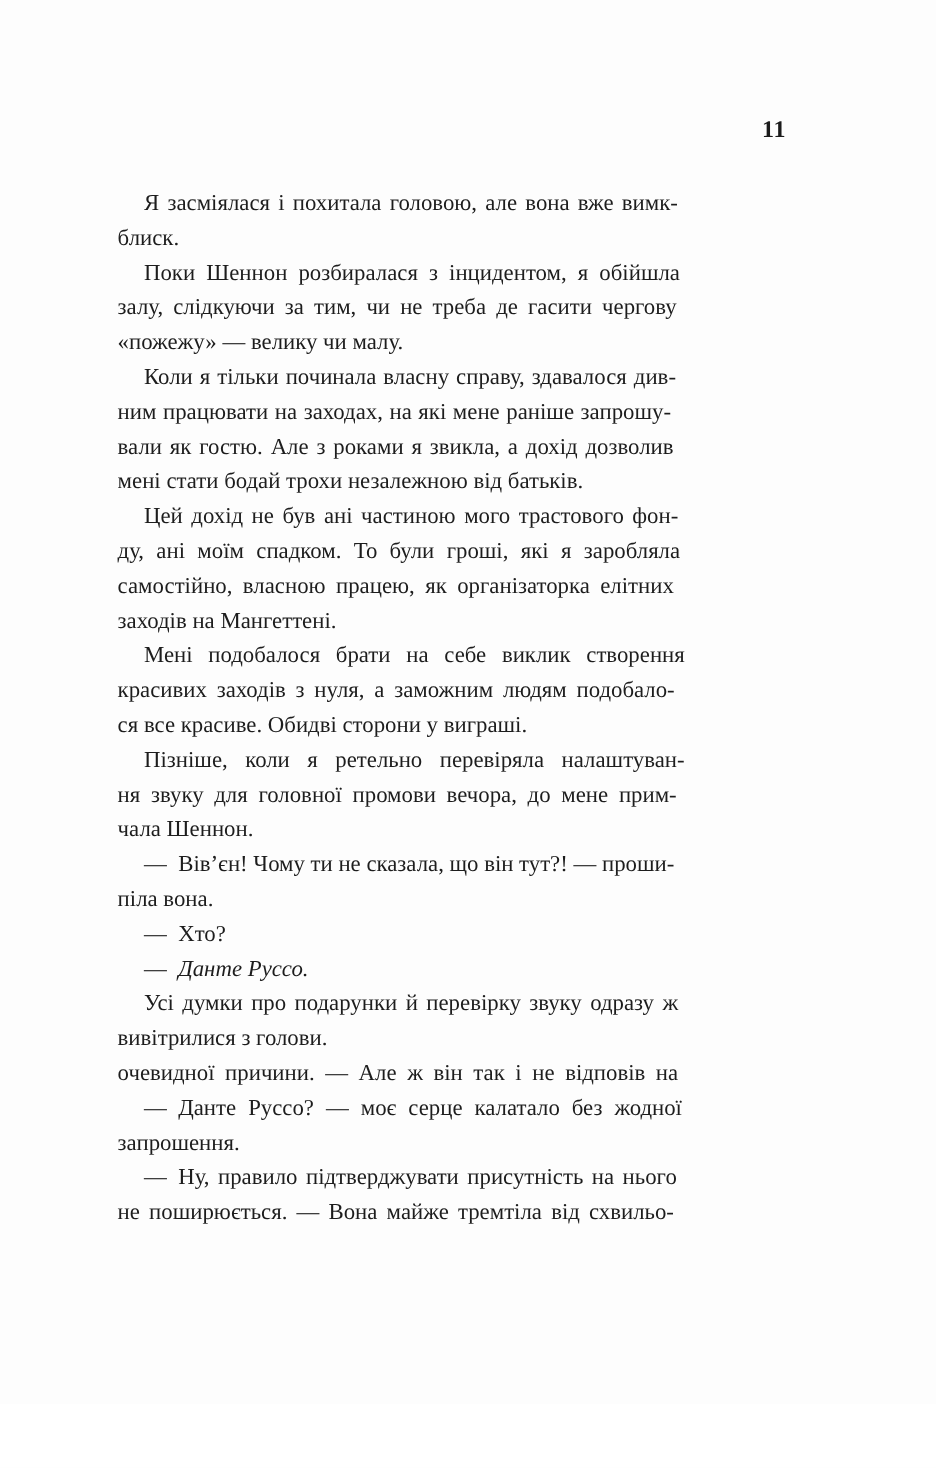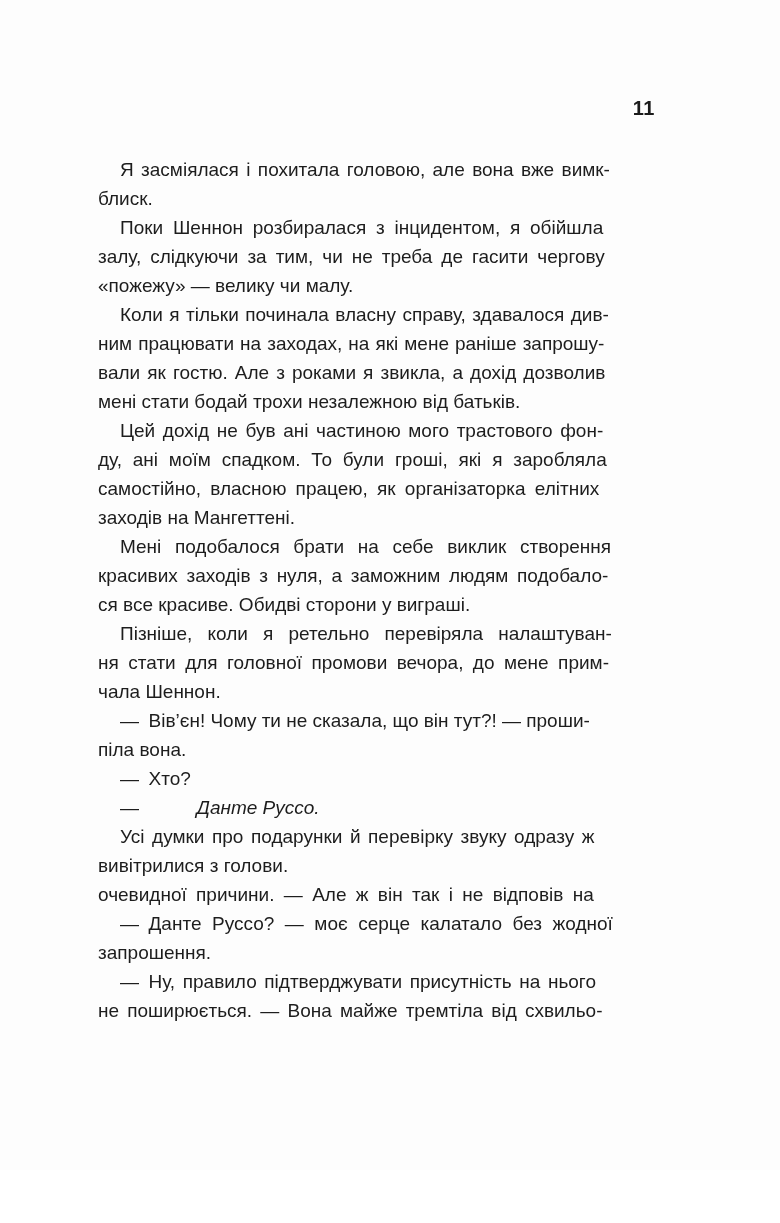--- a/index.html
+++ b/index.html
@@ -6,21 +6,21 @@
     margin: 0;
     padding: 0;
     background: #ffffff;
   }
   .page {
     position: relative;
     width: 780px;
     height: 1170px;
     background: #fdfdfd;
     overflow: hidden;
-    font-family: Liberation Sans, sans-serif;
+    font-family: Liberation Serif, serif;
     color: #1d1d1d;
   }
   .pagenum {
     position: absolute;
     top: 98px;
     left: 98px;
     width: 557px;
     text-align: right;
     font-size: 20px;
     font-weight: 600;
@@ -43,21 +43,20 @@
     line-height: 29px;
     font-size: 19px;
     white-space: nowrap;
     overflow: visible;
   }
   .line.indent {
     padding-left: 22px;
   }
   .seg.italic {
     font-style: italic;
-    margin-left: 48px;
   }
 </style>
 </head>
 <body>
 
 <div class="page">
   <div class="pagenum">11</div>
   <div class="textblock">
       <div class="paragraph">
         <div class="line indent"><span class="inner" style="word-spacing: 2.09px;"><span class="seg">Я засміялася і похитала головою, але вона вже вимк-</span></span></div>
@@ -80,21 +79,21 @@
         <div class="line"><span class="inner" style="word-spacing: 3.93px;"><span class="seg">самостійно, власною працею, як організаторка елітних</span></span></div>
         <div class="line"><span class="inner"><span class="seg">заходів на Мангеттені.</span></span></div>
       </div>
       <div class="paragraph">
         <div class="line indent"><span class="inner" style="word-spacing: 8.33px;"><span class="seg">Мені подобалося брати на себе виклик створення</span></span></div>
         <div class="line"><span class="inner" style="word-spacing: 3.4px;"><span class="seg">красивих заходів з нуля, а заможним людям подобало-</span></span></div>
         <div class="line"><span class="inner"><span class="seg">ся все красиве. Обидві сторони у виграші.</span></span></div>
       </div>
       <div class="paragraph">
         <div class="line indent"><span class="inner" style="word-spacing: 9.83px;"><span class="seg">Пізніше, коли я ретельно перевіряла налаштуван-</span></span></div>
-        <div class="line"><span class="inner" style="word-spacing: 4.18px;"><span class="seg">ня стати для головної промови вечора, до мене прим-</span></span></div>
+        <div class="line"><span class="inner" style="word-spacing: 4.18px;"><span class="seg">ня звуку для головної промови вечора, до мене прим-</span></span></div>
         <div class="line"><span class="inner"><span class="seg">чала Шеннон.</span></span></div>
       </div>
       <div class="paragraph">
         <div class="line indent"><span class="inner" style="word-spacing: -0.04px;"><span class="seg">— Вів’єн! Чому ти не сказала, що він тут?! — проши-</span></span></div>
         <div class="line"><span class="inner"><span class="seg">піла вона.</span></span></div>
       </div>
       <div class="paragraph">
         <div class="line indent"><span class="inner"><span class="seg">— Хто?</span></span></div>
       </div>
       <div class="paragraph">

